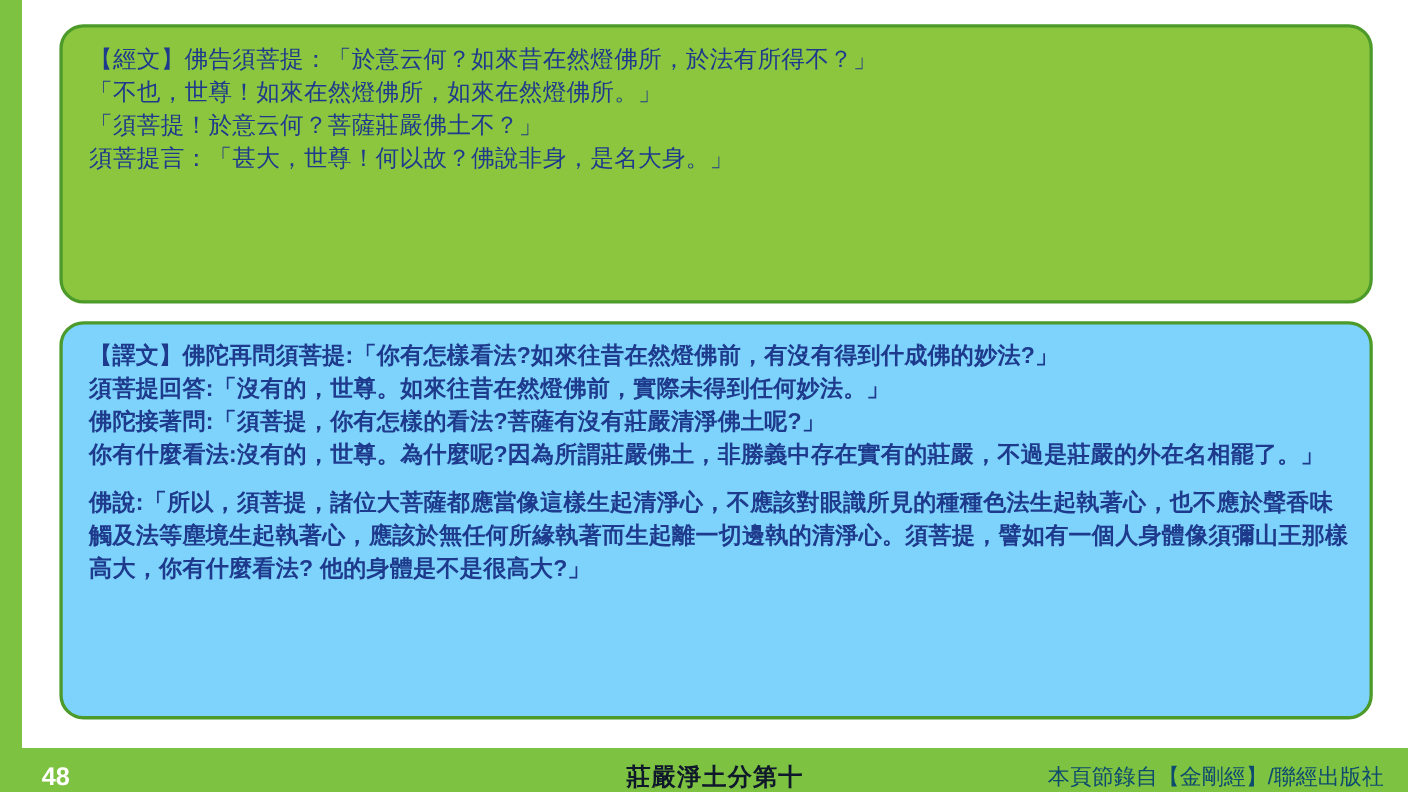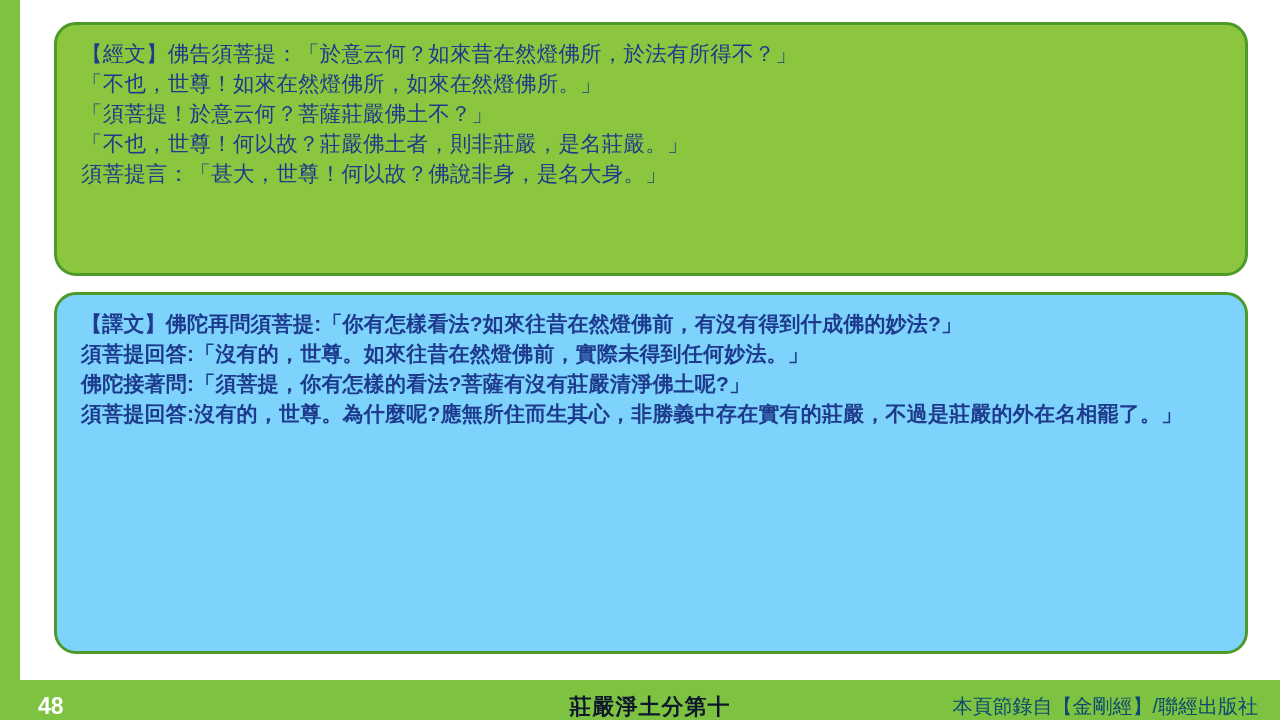--- a/index.html
+++ b/index.html
@@ -126,32 +126,32 @@
 
 <div class="left-bar"></div>
 
 <div class="slide">
 
   <div class="panel panel-sutra">
     <div class="panel-inner">
       <div class="line">【經文】佛告須菩提：「於意云何？如來昔在然燈佛所，於法有所得不？」</div>
       <div class="line">「不也，世尊！如來在然燈佛所，如來在然燈佛所。」</div>
       <div class="line">「須菩提！於意云何？菩薩莊嚴佛土不？」</div>
-      <div class="line">「不也，世尊！何以故？莊嚴佛土者，則非莊嚴，是名莊嚴。」</div>
       <div class="line">須菩提言：「甚大，世尊！何以故？佛說非身，是名大身。」</div>
     </div>
   </div>
 
   <div class="panel panel-translation">
     <div class="panel-inner">
       <div class="line">【譯文】佛陀再問須菩提:「你有怎樣看法?如來往昔在然燈佛前，有沒有得到什成佛的妙法?」</div>
       <div class="line">須菩提回答:「沒有的，世尊。如來往昔在然燈佛前，實際未得到任何妙法。」</div>
       <div class="line">佛陀接著問:「須菩提，你有怎樣的看法?菩薩有沒有莊嚴清淨佛土呢?」</div>
-      <div class="line">須菩提回答:沒有的，世尊。為什麼呢?應無所住而生其心，非勝義中存在實有的莊嚴，不過是莊嚴的外在名相罷了。」</div>
+      <div class="line">你有什麼看法:沒有的，世尊。為什麼呢?因為所謂莊嚴佛土，非勝義中存在實有的莊嚴，不過是莊嚴的外在名相罷了。」</div>
       <div class="para-gap"></div>
+      <div class="line">佛說:「所以，須菩提，諸位大菩薩都應當像這樣生起清淨心，不應該對眼識所見的種種色法生起執著心，也不應於聲香味觸及法等塵境生起執著心，應該於無任何所緣執著而生起離一切邊執的清淨心。須菩提，譬如有一個人身體像須彌山王那樣高大，你有什麼看法? 他的身體是不是很高大?」</div>
     </div>
   </div>
 
 </div>
 
 <div class="footer-rule"></div>
 
 <div class="footer">
   <div class="footer-inner">
     <div class="footer-page">48</div>

